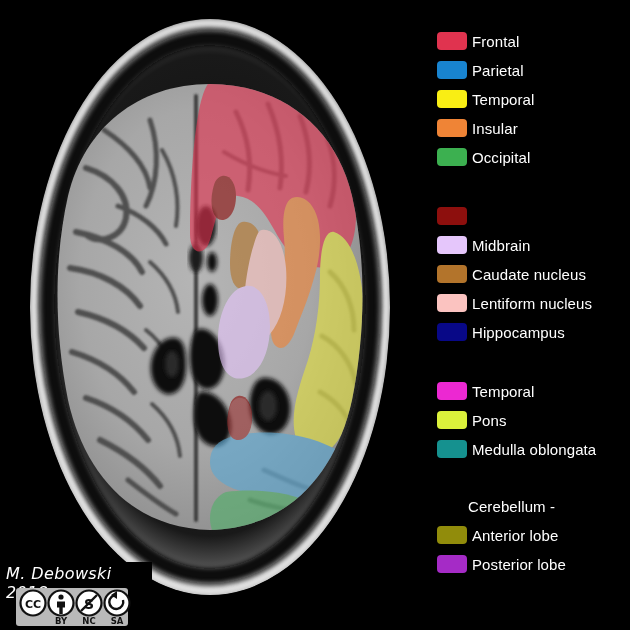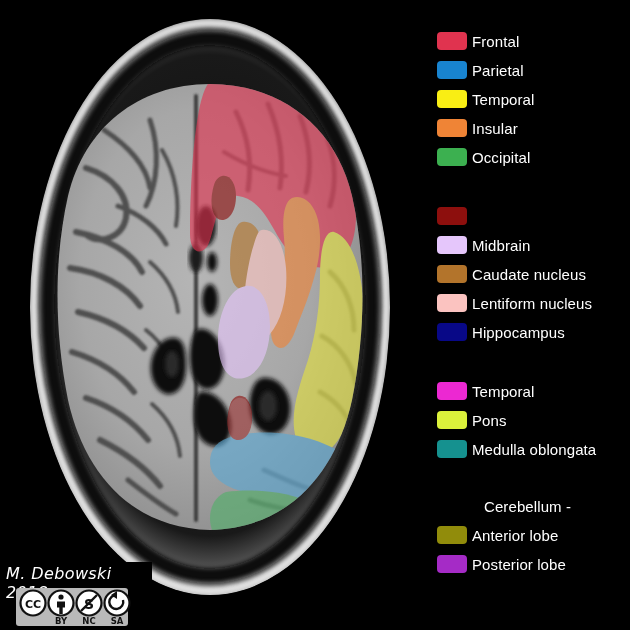--- a/index.html
+++ b/index.html
@@ -10,21 +10,21 @@
   #mri{position:absolute;left:0;top:0;width:420px;height:630px;overflow:hidden;background:#000;}
   #mri svg{display:block;width:420px;height:630px;}
 
   
   #legend{position:absolute;left:420px;top:0;width:210px;height:630px;background:#000;}
   .lgroup{position:absolute;left:0;width:210px;}
   .lrow{position:relative;height:29px;}
   .sw{position:absolute;left:17px;top:5px;width:30px;height:18px;border-radius:4px;}
   .ltxt{position:absolute;left:52px;top:0;height:29px;line-height:29px;
         color:#fff;font-size:15px;white-space:nowrap;letter-spacing:.1px;}
-  .lhdr .ltxt{left:64px;}
+  .lhdr .ltxt{left:48px;}
 
   
   #attrib{position:absolute;left:0;bottom:0;width:152px;height:68px;background:#000;}
   #sig{position:absolute;left:6px;top:2px;color:#fff;font-size:16px;
        font-family:"DejaVu Sans",sans-serif;font-style:italic;letter-spacing:.4px;}
   #ccbadge{position:absolute;left:16px;top:26px;width:112px;height:38px;
            background:#b9b9b9;border-radius:3px;}
   .ccwrap{position:absolute;left:0;top:0;width:120px;height:38px;}
 </style>
 </head>

